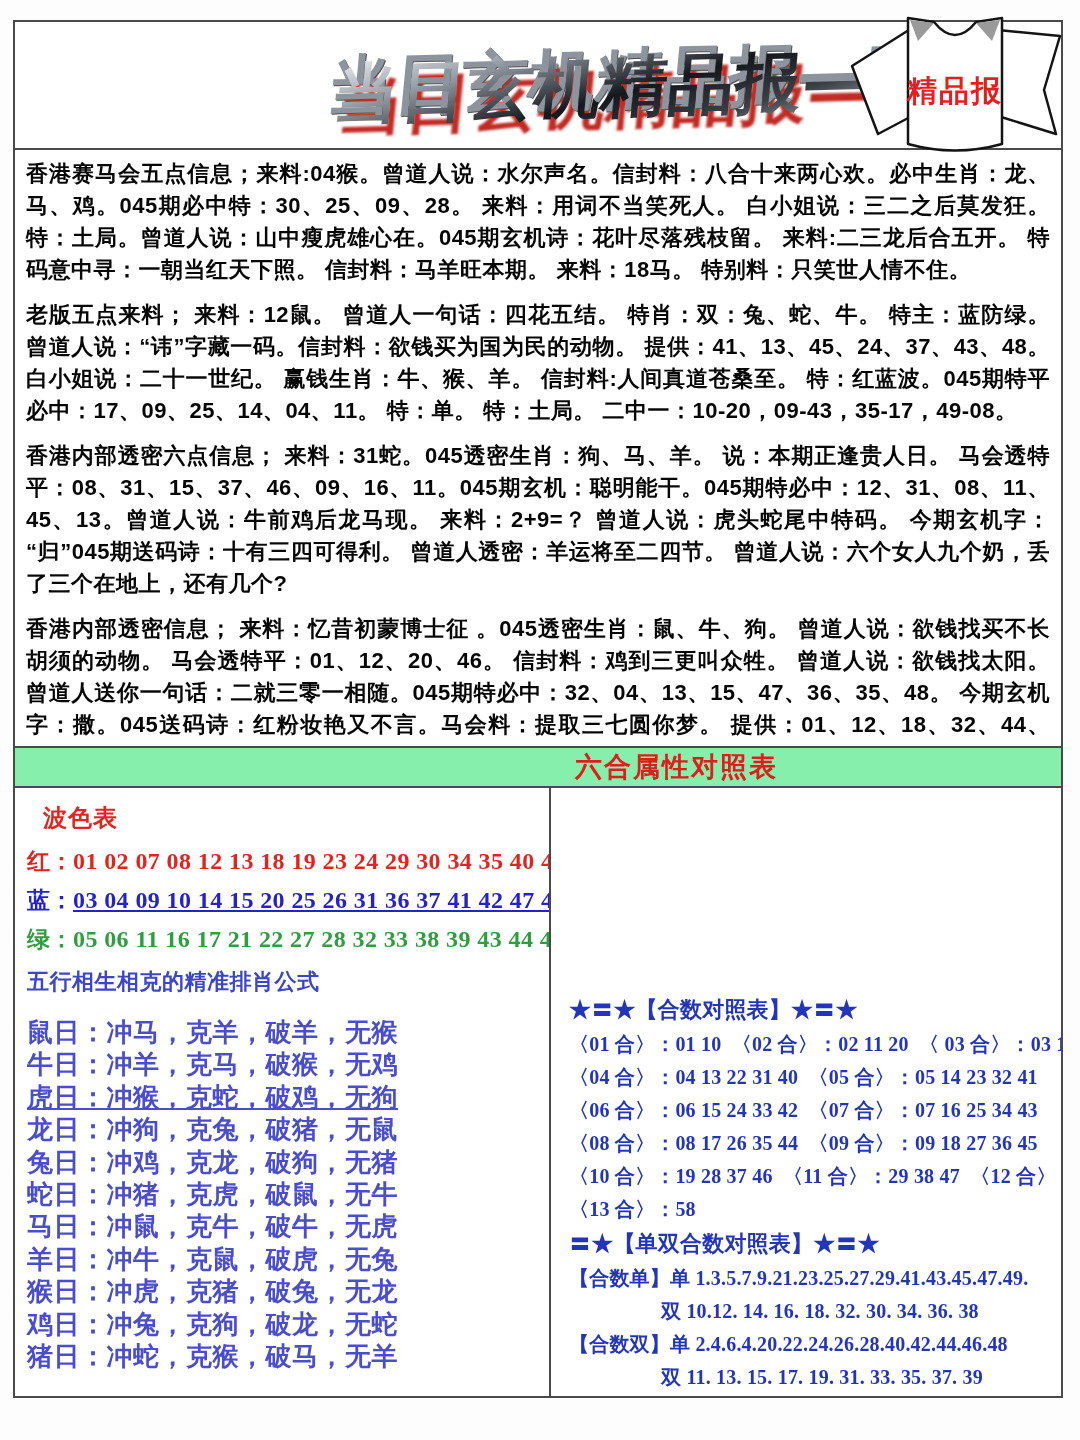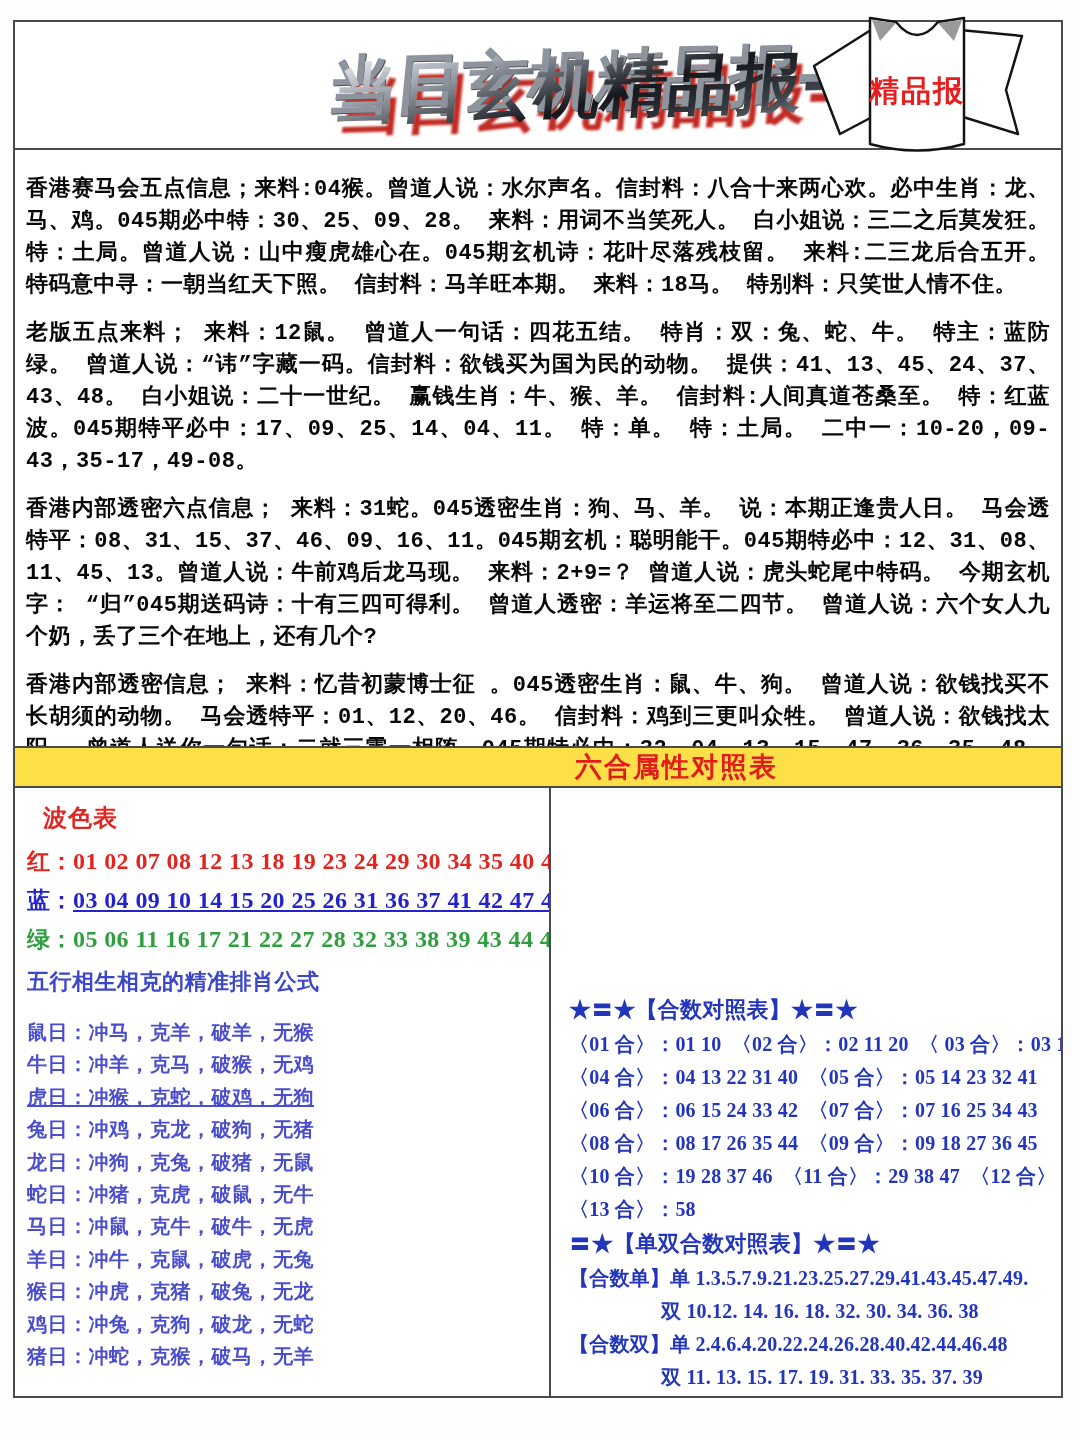--- a/index.html
+++ b/index.html
@@ -21,53 +21,53 @@
     transform:rotate(-1.5deg) skewX(-7deg);
   }
   .title3d span{position:absolute;left:0;top:0;white-space:nowrap;}
   .t-red{color:#c22b24;transform:translate(6px,11px);filter:blur(1.2px);}
   .t-back{color:#8d949d;transform:translate(-7px,-8px);text-shadow:1px 1px 0 #555;}
   .t-front{
     background:linear-gradient(165deg,#eef0f3 4%,#9aa1aa 24%,#14171c 52%,#3b4046 72%,#c3c8cf 96%);
     -webkit-background-clip:text;background-clip:text;color:transparent;
   }
   
-  .badge{position:absolute;left:810px;top:4px;width:218px;height:158px;}
+  .badge{position:absolute;left:848px;top:4px;width:218px;height:158px;}
   .badge svg{display:block;}
   
   .paragraphs{
     height:588px;overflow:hidden;padding:8px 11px 0 11px;
     font-size:22px;line-height:32px;font-weight:bold;color:#070707;
     text-align:justify;letter-spacing:0.5px;
   }
-  .paragraphs p{margin:16px 0 13px 0;font-family:Liberation Mono, monospace;}
+  .paragraphs p{margin:0 0 13px 0;}
   
   .band{
     height:38px;border-top:2px solid #4a4a4a;border-bottom:2px solid #4a4a4a;
-    display:flex;align-items:center;background:#fde047;
+    display:flex;align-items:center;background:#86efac;
   }
   .band span{
     margin-left:560px;color:#e21c1c;font-size:27px;font-weight:bold;letter-spacing:2px;
   }
   
   .columns{display:flex;height:608px;}
   .col-left{
     width:536px;border-right:2px solid #4a4a4a;box-sizing:border-box;
     padding:12px 0 0 12px;overflow:hidden;
   }
   .bose-title{color:#e22520;font-size:24px;font-weight:bold;margin:2px 0 9px 16px;letter-spacing:1px;}
   .color-row{font-weight:bold;line-height:36px;font-family:"Liberation Serif",serif;white-space:nowrap;}
   .color-row .lbl{font-size:23px;}
   .color-row .nums{font-size:24px;letter-spacing:0.4px;}
   .row-red{color:#e02520;}
   .row-blue{color:#2323cc;}
   .row-blue .nums{text-decoration:underline;}
   .row-green{color:#2f9e3f;}
   .formula-title{color:#3c46c8;font-size:22px;font-weight:bold;margin:7px 0 19px 0;letter-spacing:0.5px;}
-  .zodiac{color:#4a4ecd;font-size:20px;font-weight:bold;letter-spacing:0.5px;}
+  .zodiac{color:#4a4ecd;font-size:26px;font-weight:bold;letter-spacing:0.5px;}
   .zodiac .z{line-height:32.4px;white-space:nowrap;}
   .zodiac .z.u{text-decoration:underline;}
   
   .col-right{
     flex:1;box-sizing:border-box;padding:204px 0 12px 18px;overflow:hidden;
     color:#2336bb;font-weight:bold;font-family:"Liberation Serif",serif;
     font-size:20px;letter-spacing:0.2px;
   }
   .r-head{font-size:22px;line-height:36px;white-space:pre;font-family:"Liberation Sans",sans-serif;}
   .r-line{line-height:33px;white-space:pre;}
@@ -111,22 +111,22 @@
       <div class="color-row row-green">
         <span class="lbl">绿：</span><span class="nums">05 06 11 16 17 21 22 27 28 32 33 38 39 43 44 49</span>
       </div>
 
       <div class="formula-title">五行相生相克的精准排肖公式</div>
 
       <div class="zodiac">
         <div class="z">鼠日：冲马，克羊，破羊，无猴</div>
         <div class="z">牛日：冲羊，克马，破猴，无鸡</div>
         <div class="z u">虎日：冲猴，克蛇，破鸡，无狗</div>
+        <div class="z">龙日：冲狗，克兔，破猪，无鼠</div>
         <div class="z">兔日：冲鸡，克龙，破狗，无猪</div>
-        <div class="z">龙日：冲狗，克兔，破猪，无鼠</div>
         <div class="z">蛇日：冲猪，克虎，破鼠，无牛</div>
         <div class="z">马日：冲鼠，克牛，破牛，无虎</div>
         <div class="z">羊日：冲牛，克鼠，破虎，无兔</div>
         <div class="z">猴日：冲虎，克猪，破兔，无龙</div>
         <div class="z">鸡日：冲兔，克狗，破龙，无蛇</div>
         <div class="z">猪日：冲蛇，克猴，破马，无羊</div>
       </div>
     </div>
 
     <div class="col-right">

